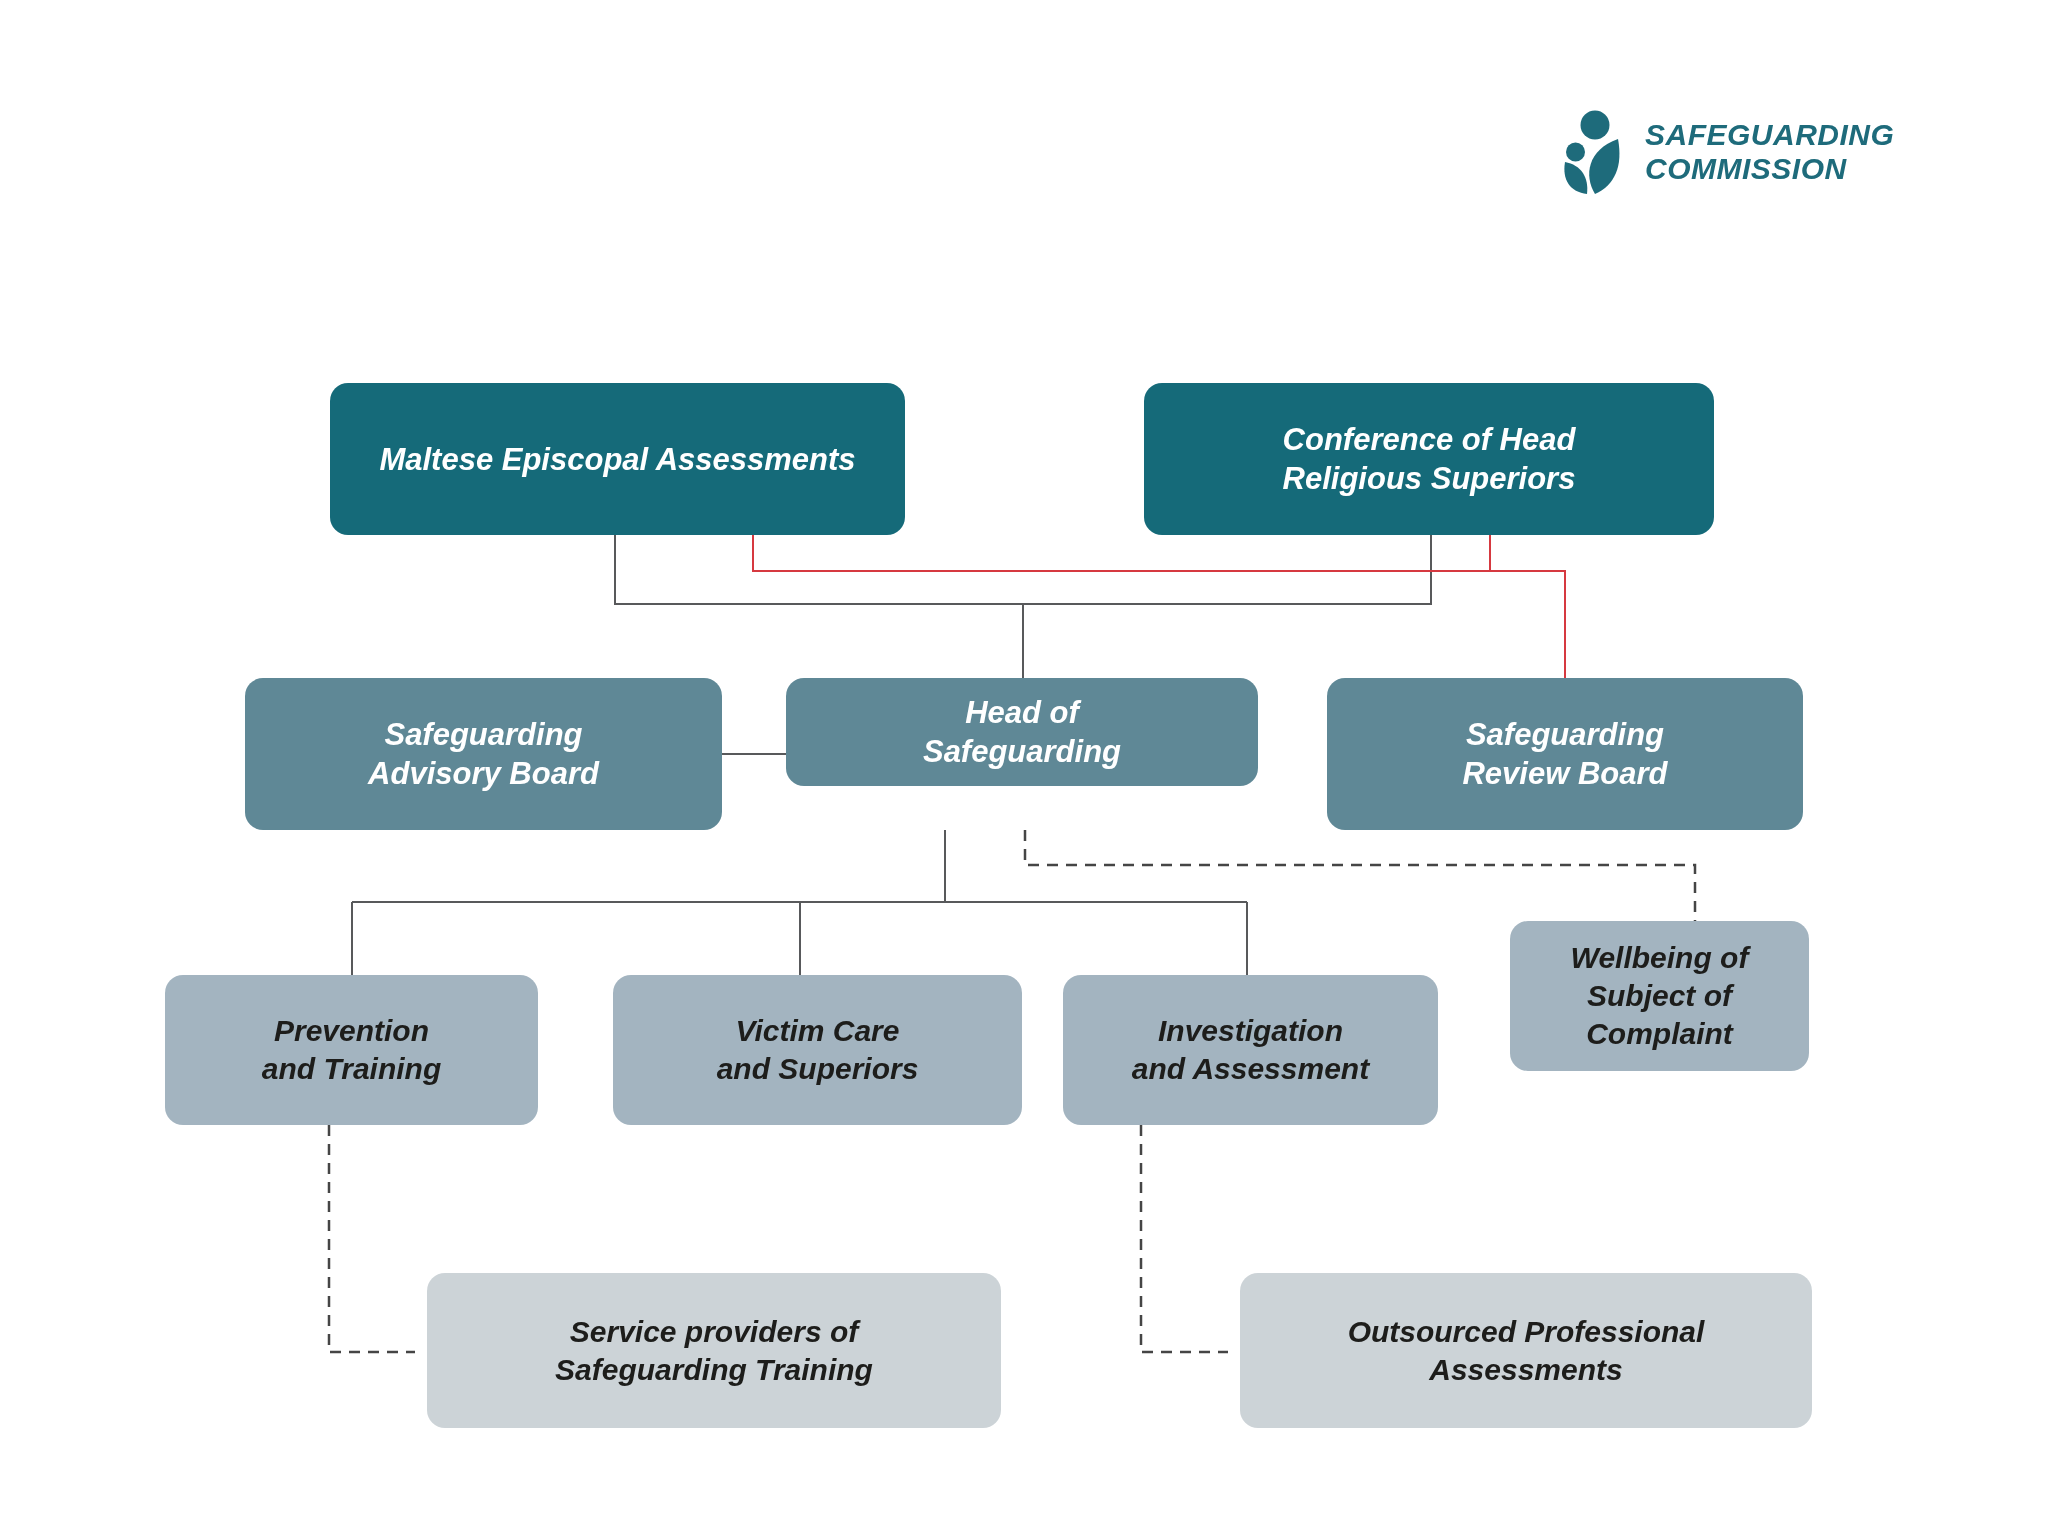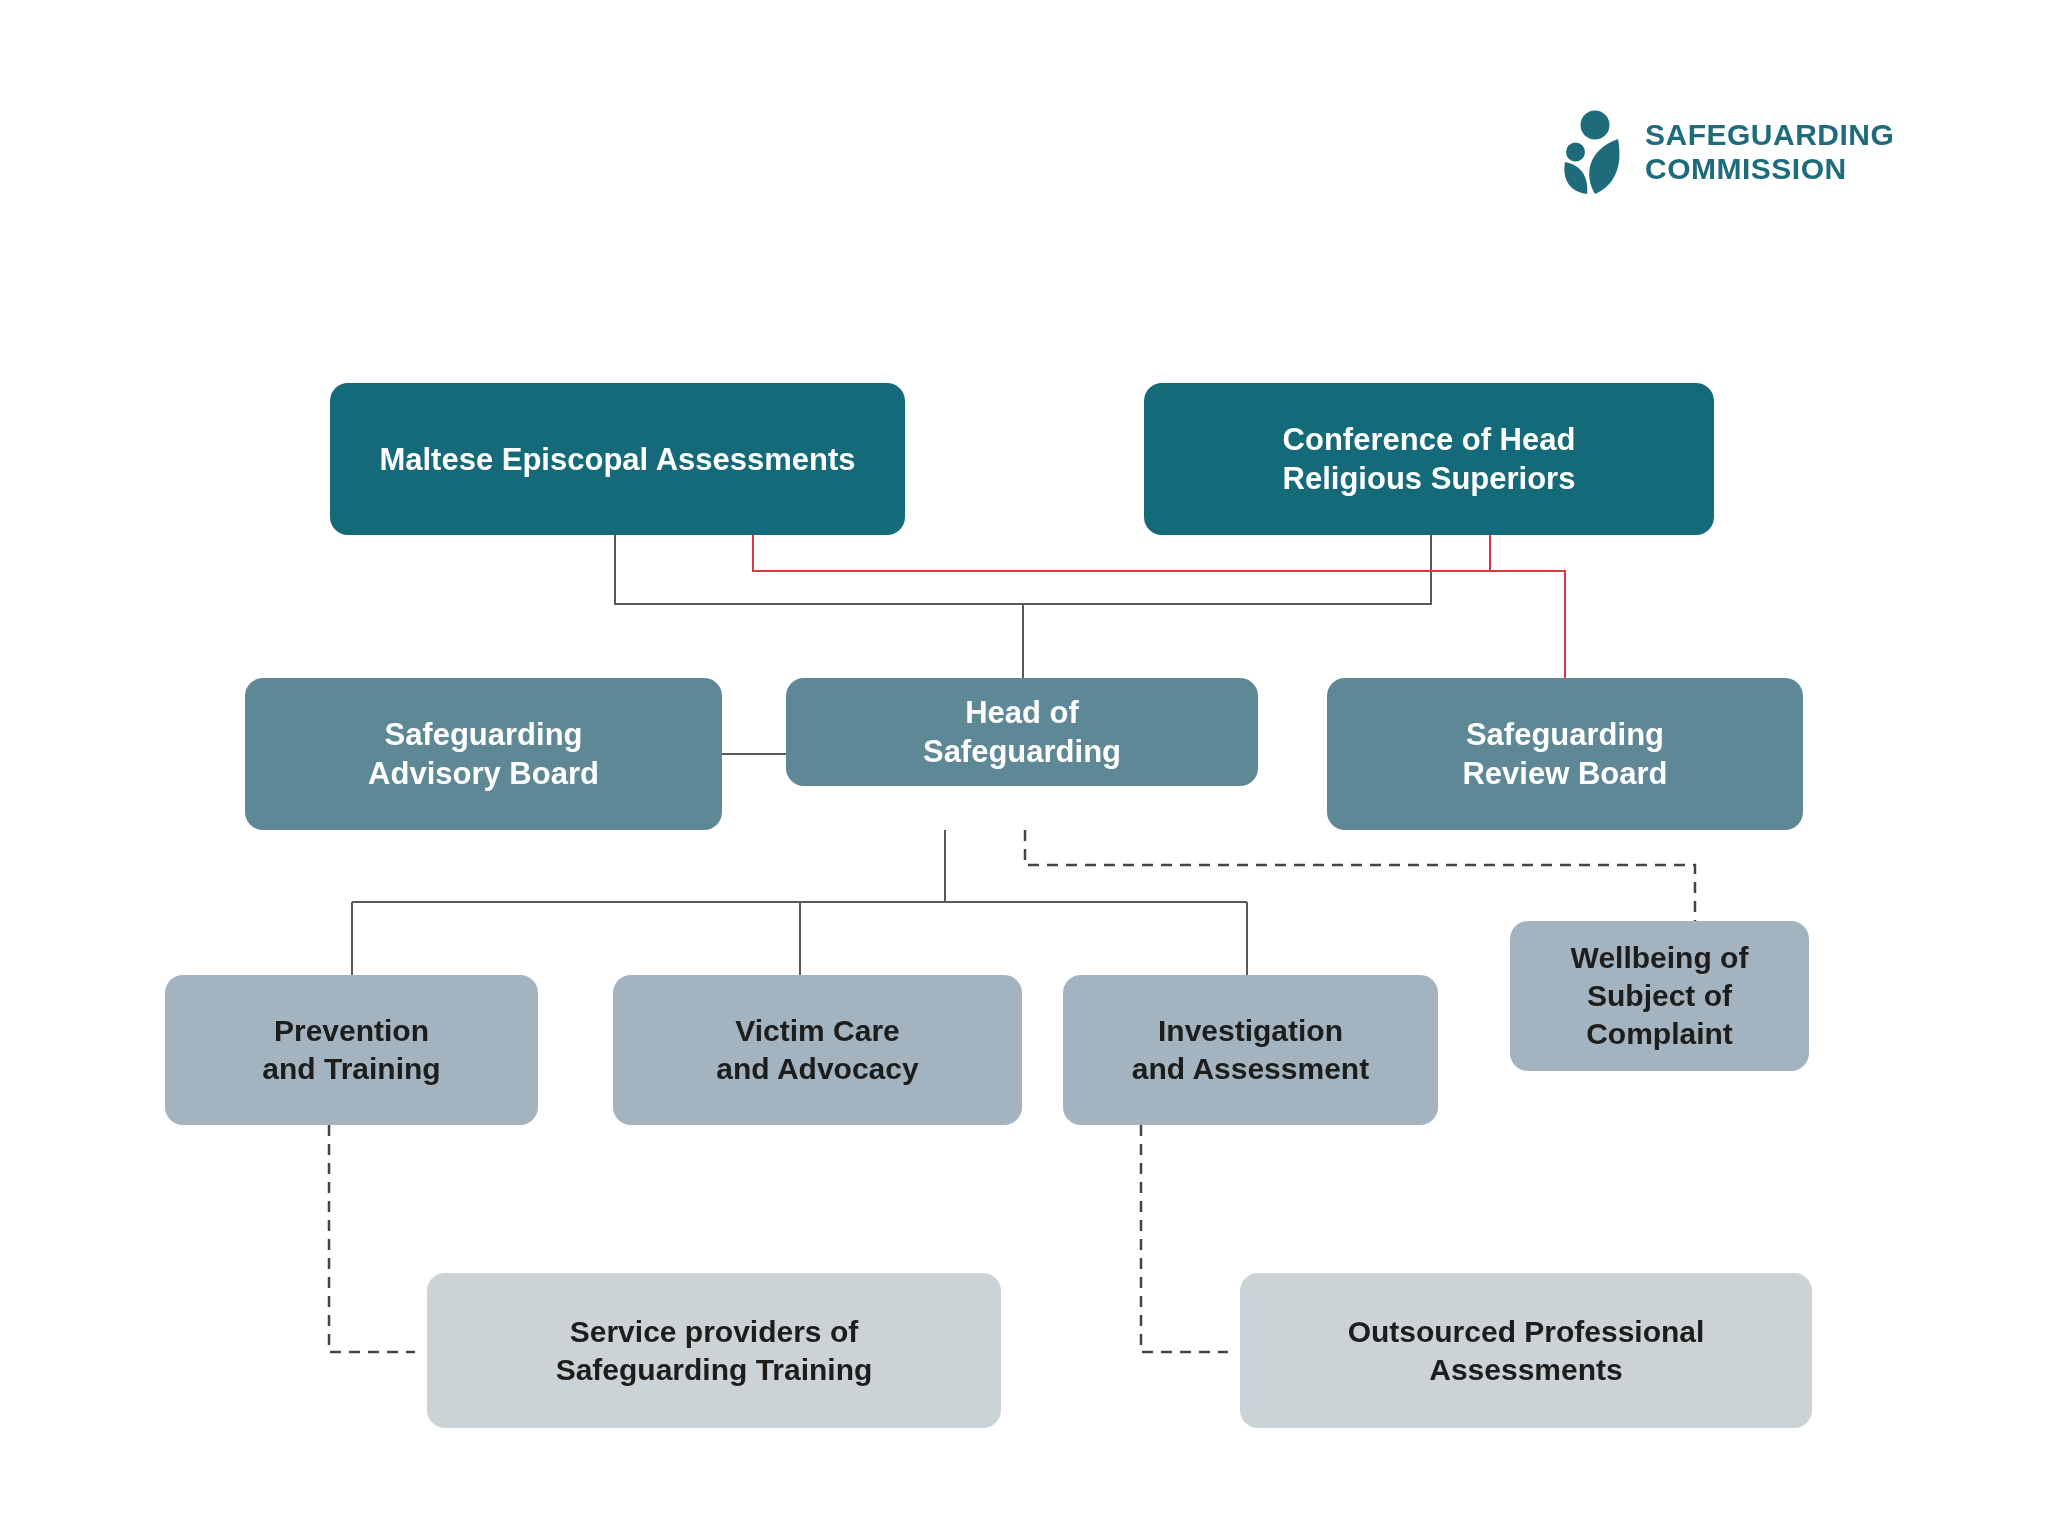--- a/index.html
+++ b/index.html
@@ -1,18 +1,19 @@
 <!DOCTYPE html>
 <html><head>
 <meta charset="utf-8">
 <style>
   html,body{margin:0;padding:0;background:#ffffff;}
   #canvas{
     position:relative;width:2048px;height:1536px;background:#ffffff;overflow:hidden;
     font-family:"Liberation Sans","DejaVu Sans",sans-serif;
+    font-style:italic;
   }
   .node{
     position:absolute;display:flex;align-items:center;justify-content:center;
     text-align:center;border-radius:18px;font-weight:700;
   }
   .tier1{background:#156a79;color:#ffffff;font-size:31px;line-height:39px;}
   .tier2{background:#5f8896;color:#ffffff;font-size:31px;line-height:39px;}
   .tier3{background:#a3b4c0;color:#1d1d1b;font-size:30px;line-height:38px;}
   .tier4{background:#ccd3d7;color:#1d1d1b;font-size:30px;line-height:38px;margin-left:12px;}
   .label span{display:block;}
@@ -96,21 +97,21 @@
 
   <div class="node tier3" style="left:165px;top:975px;width:373px;height:150px">
     <div class="label">
       <span>Prevention</span>
       <span>and Training</span>
     </div>
   </div>
   <div class="node tier3" style="left:613px;top:975px;width:409px;height:150px">
     <div class="label">
       <span>Victim Care</span>
-      <span>and Advocacy</span>
+      <span>and Superiors</span>
     </div>
   </div>
   <div class="node tier3" style="left:1063px;top:975px;width:375px;height:150px">
     <div class="label">
       <span>Investigation</span>
       <span>and Assessment</span>
     </div>
   </div>
   <div class="node tier3" style="left:1510px;top:921px;width:299px;height:150px">
     <div class="label">

